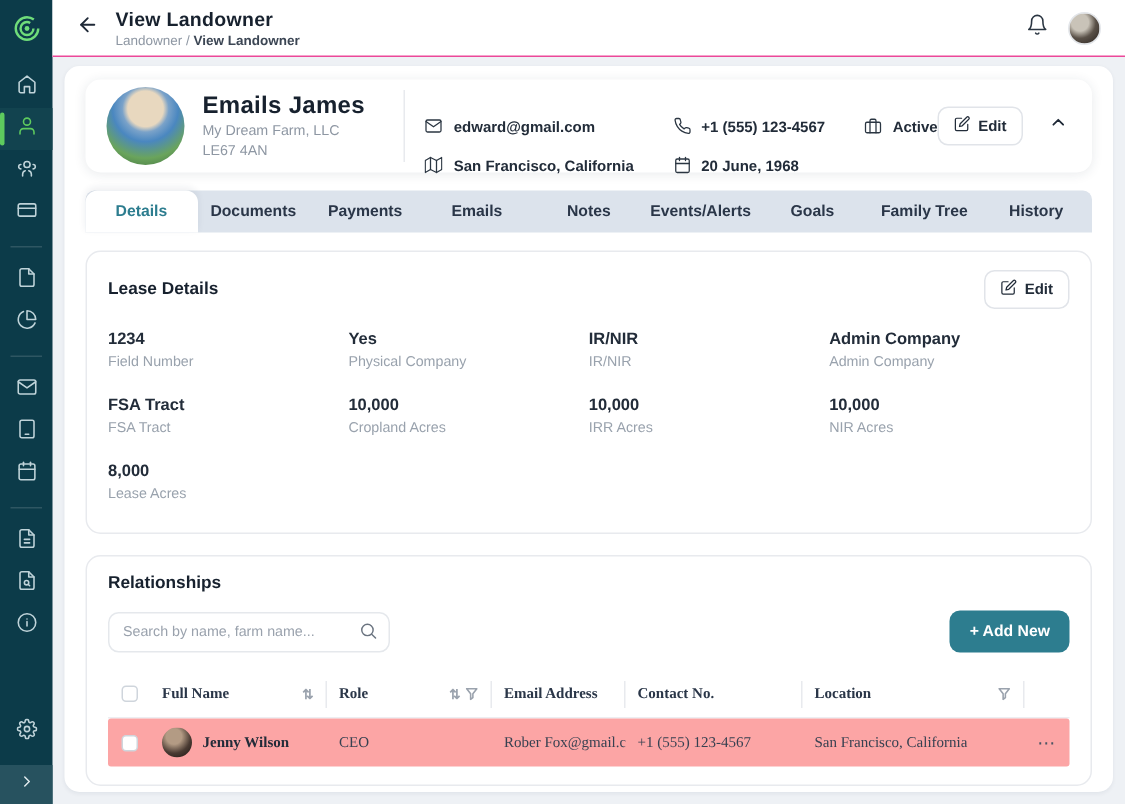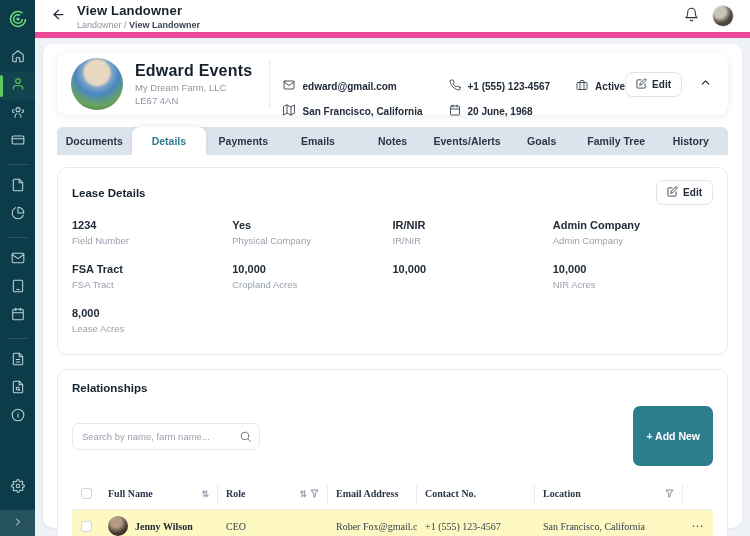--- a/index.html
+++ b/index.html
@@ -16,21 +16,21 @@
   .sitem.active { background:#12434f; }
   .sitem.active svg { stroke:#5ecb5e; }
   .sitem.active::before { content:""; position:absolute; left:0; top:3px; bottom:3px; width:2.5px; background:#5ecb5e; border-radius:2px; }
   .sdiv { width:21px; height:1px; background:rgba(255,255,255,.14); margin:8px 0; }
   .sbottom { margin-top:auto; width:100%; display:flex; flex-direction:column; align-items:center; }
   .expand-btn { width:35px; height:26px; background:#27525f; display:flex; align-items:center; justify-content:center; cursor:pointer; margin-top:8px; }
   .expand-btn svg { width:12px; height:12px; stroke:#dfe9ec; stroke-width:2; fill:none; stroke-linecap:round; stroke-linejoin:round; }
 
   
   .main { flex:1; display:flex; flex-direction:column; min-width:0; }
-  .topbar { height:38px; background:#fff; border-bottom:6px solid #ec4899; display:flex; align-items:center; justify-content:space-between; padding:0 16px 0 14px; }
+  .topbar { height:38px; background:#fff; border-bottom:1px solid #ec4899; display:flex; align-items:center; justify-content:space-between; padding:0 16px 0 14px; }
   .tb-left { display:flex; align-items:center; gap:10px; }
   .back-btn { width:18px; height:18px; display:flex; align-items:center; justify-content:center; cursor:pointer; }
   .back-btn svg { width:15px; height:15px; stroke:#1f2937; stroke-width:2; fill:none; stroke-linecap:round; stroke-linejoin:round; }
   .tb-title { font-size:13px; font-weight:bold; color:#17212e; letter-spacing:.2px; }
   .tb-crumb { font-size:9px; color:#8e97a3; margin-top:2px; }
   .tb-crumb b { color:#3c4654; font-weight:bold; }
   .tb-right { display:flex; align-items:center; gap:12px; }
   .bell { width:18px; height:18px; cursor:pointer; display:flex; align-items:center; justify-content:center; }
   .bell svg { width:15px; height:15px; stroke:#2b3642; stroke-width:1.7; fill:none; stroke-linecap:round; stroke-linejoin:round; }
   .tb-avatar { width:22px; height:22px; border-radius:50%; background:radial-gradient(circle at 35% 30%, #c9c3b8 0 30%, #5a5148 55%, #27211d 100%); border:1px solid #e3e6ea; cursor:pointer; }
@@ -70,32 +70,32 @@
   .f-val { font-size:11px; font-weight:bold; color:#222c39; }
   .f-lab { font-size:9.5px; color:#99a2ad; margin-top:4px; }
 
   
   .rel-controls { display:flex; align-items:center; justify-content:space-between; margin:12px 0 12px; }
   .search-wrap { position:relative; width:188px; }
   .search-input { width:100%; height:27px; border:1px solid #e5e8ec; border-radius:7px; padding:0 26px 0 9px; font-size:9.5px; color:#374151; font-family:inherit; background:#fff; }
   .search-input::placeholder { color:#9aa2ad; }
   .search-icon { position:absolute; right:8px; top:6px; width:13px; height:13px; }
   .search-icon svg { width:13px; height:13px; stroke:#6b7480; stroke-width:1.8; fill:none; stroke-linecap:round; }
-  .add-btn { background:#2d7d8f; color:#fff; border:none; border-radius:7px; padding:24px 13px; font-size:10.5px; font-weight:bold; cursor:pointer; font-family:inherit; }
+  .add-btn { background:#2d7d8f; color:#fff; border:none; border-radius:7px; padding:8px 13px; font-size:10.5px; font-weight:bold; cursor:pointer; font-family:inherit; }
 
   .tbl { width:100%;font-family:Liberation Serif, serif; }
   .tbl-row { display:grid; grid-template-columns:28px 118px 110px 1fr 118px 148px 30px; align-items:center; }
   .tbl-head { border-bottom:1px solid #eceef2; height:32px; }
   .th { display:flex; align-items:center; justify-content:space-between; font-size:10px; font-weight:bold; color:#2a3648; padding:0 8px; height:18px; border-right:1px solid #e8eaee; }
   .th.no-r { border-right:none; }
   .th-icons { display:flex; align-items:center; gap:3px; }
   .sort-g { font-size:9px; color:#9aa2ad; cursor:pointer; }
   .funnel { width:9px; height:9px; cursor:pointer; }
   .funnel svg { width:9px; height:9px; fill:none; stroke:#9aa2ad; stroke-width:1.4; stroke-linejoin:round; }
-  .tbl-data { background:#fef9c3; height:32px; border-radius:2px; font-size:10px; color:#374151; }
+  .tbl-data { background:#fca5a5; height:32px; border-radius:2px; font-size:10px; color:#374151; }
   .td { padding:0 8px; white-space:nowrap; overflow:hidden; }
   .cell-check { display:flex; justify-content:center; }
   .checkbox { width:11px; height:11px; border:1px solid #cfd5dc; border-radius:3px; background:#fff; cursor:pointer; display:inline-block; }
   .name-cell { display:flex; align-items:center; gap:7px; font-weight:bold; color:#222c39; }
   .row-avatar { width:20px; height:20px; border-radius:50%; flex-shrink:0; background:radial-gradient(circle at 40% 30%, #b39b84 0 28%, #4a3b33 60%, #17120f 100%); }
   .dots { font-size:12px; color:#4a5563; letter-spacing:1px; cursor:pointer; text-align:center; }
 </style>
 </head>
 <body>
 
@@ -232,21 +232,21 @@
         <div class="tb-avatar"></div>
       </div>
     </header>
 
     <div class="content">
       <div class="container">
 
         <div class="profile-card">
           <div class="p-avatar"></div>
           <div class="p-id">
-            <div class="p-name">Edward Events</div>
+            <div class="p-name">Emails James</div>
             <div class="p-sub">My Dream Farm, LLC</div>
             <div class="p-sub">LE67 4AN</div>
           </div>
           <div class="p-vdiv"></div>
           <div class="p-contacts">
             <div class="p-col">
               <div class="p-item">
                 <span><svg viewBox="0 0 24 24">
                       <rect x="2" y="4" width="20" height="16" rx="2"></rect>
                       <path d="M22 6l-10 7L2 6"></path>
@@ -299,22 +299,22 @@
             </button>
             <div class="collapse-btn">
               <span><svg viewBox="0 0 24 24">
                     <polyline points="18 15 12 9 6 15"></polyline>
                   </svg></span>
             </div>
           </div>
         </div>
 
         <div class="tabs">
+          <div class="tab active">Details</div>
           <div class="tab">Documents</div>
-          <div class="tab active">Details</div>
           <div class="tab">Payments</div>
           <div class="tab">Emails</div>
           <div class="tab">Notes</div>
           <div class="tab">Events/Alerts</div>
           <div class="tab">Goals</div>
           <div class="tab">Family Tree</div>
           <div class="tab">History</div>
         </div>
 
         <div class="sec-card farm-card">
@@ -348,20 +348,21 @@
             <div>
                 <div class="f-val">FSA Tract</div>
                 <div class="f-lab">FSA Tract</div>
               </div>
             <div>
                 <div class="f-val">10,000</div>
                 <div class="f-lab">Cropland Acres</div>
               </div>
             <div>
                 <div class="f-val">10,000</div>
+                <div class="f-lab">IRR Acres</div>
               </div>
             <div>
                 <div class="f-val">10,000</div>
                 <div class="f-lab">NIR Acres</div>
               </div>
             <div>
                 <div class="f-val">8,000</div>
                 <div class="f-lab">Lease Acres</div>
               </div>
           </div>

